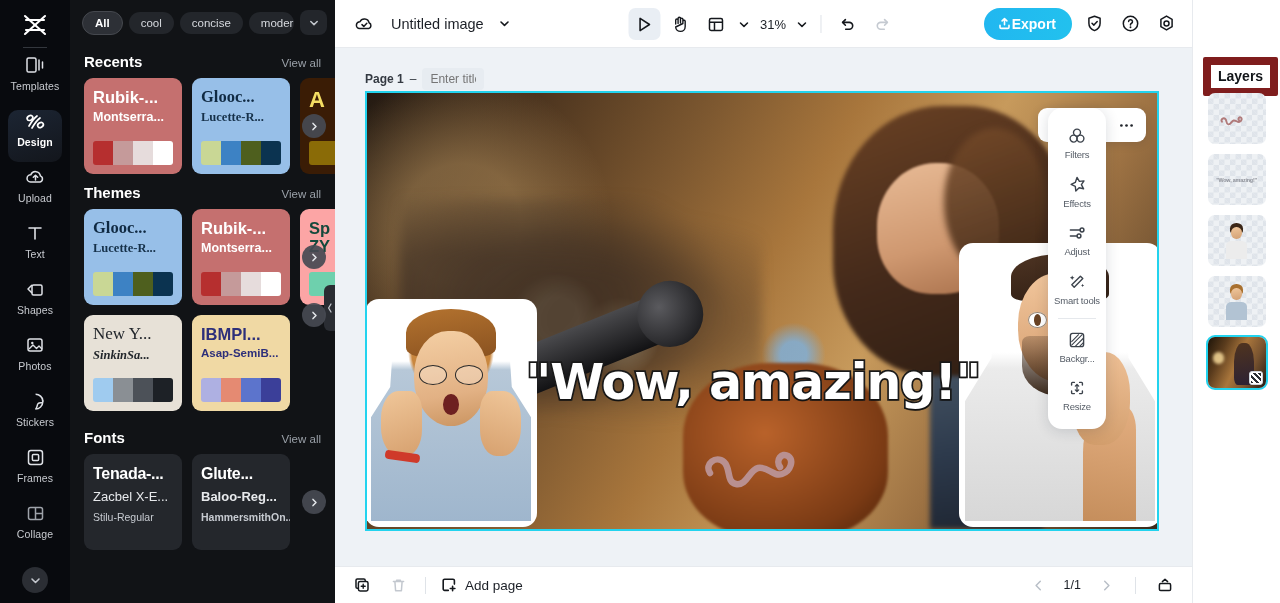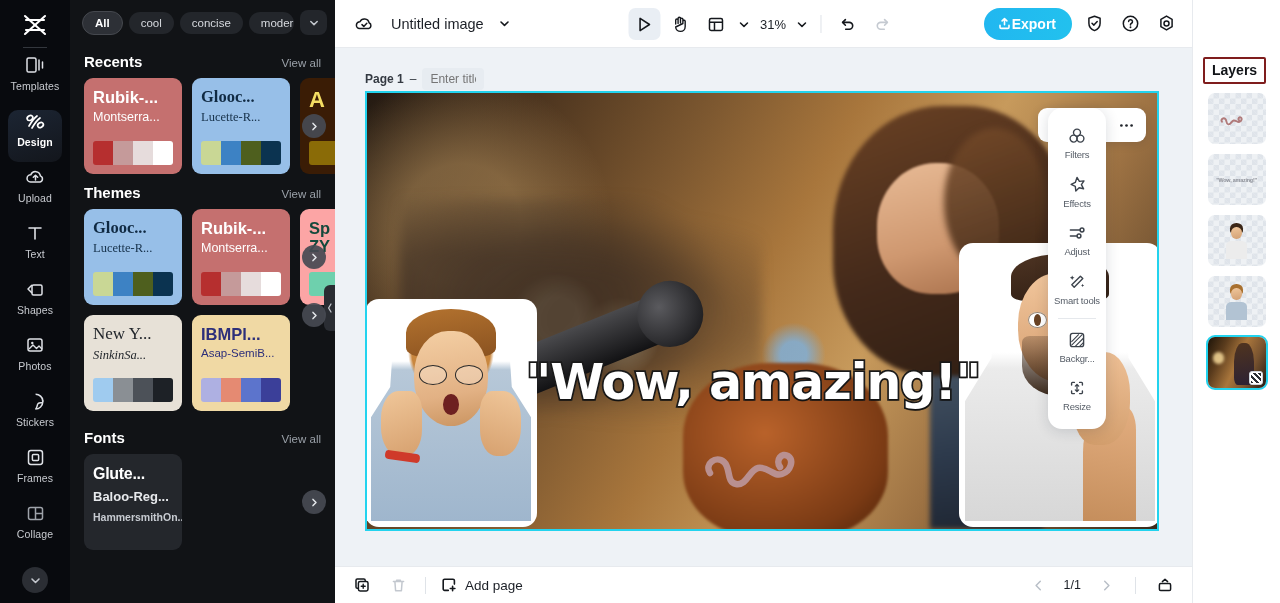--- a/index.html
+++ b/index.html
@@ -53,21 +53,21 @@
 
   .sec-head { display: flex; align-items: baseline; justify-content: space-between;
     padding: 10px 14px 8px 14px; gap: 38px; }
   .sec-title { color: #fff; font-size: 15px; font-weight: bold; }
   .sec-viewall { color: #9aa0a8; font-size: 11.5px; cursor: pointer; }
 
   .row { display: flex; gap: 10px; padding: 0 0 0 14px; position: relative; }
   .card { width: 98px; height: 96px; border-radius: 9px; flex: none;
     padding: 10px 9px 9px; position: relative; overflow: hidden; cursor: pointer; }
   .card .t1 { font-size: 16.5px; font-weight: bold; line-height: 1.1; white-space: nowrap; overflow: hidden; }
-  .card .t2 { font-size: 12.5px; margin-top: 4px; white-space: nowrap; overflow: hidden; }
+  .card .t2 { font-size: 12.5px; margin-top: 4px; white-space: nowrap; overflow: hidden; font-weight: bold; }
   .swatches { position: absolute; left: 9px; right: 9px; bottom: 9px; height: 24px;
     display: flex; border-radius: 3px; overflow: hidden; }
   .swatches i { flex: 1; display: block; }
 
   .nextbtn { position: absolute; width: 24px; height: 24px; border-radius: 50%;
     background: rgba(70,74,82,.92); display: flex; align-items: center; justify-content: center;
     cursor: pointer; z-index: 5; }
 
   .fontcard { width: 98px; height: 96px; border-radius: 9px; background: #24272c;
     flex: none; padding: 11px 9px; overflow: hidden; cursor: pointer; }
@@ -247,21 +247,21 @@
     border-top: 1px solid #e7eaee; display:flex; align-items:center; padding: 0 14px; gap: 10px; }
   .bb-i { width: 26px; height: 26px; display:flex; align-items:center; justify-content:center; cursor:pointer;}
   .bb-div { width:1px; height:17px; background:#dfe3e8; margin:0 4px;}
   .bb-add { display:flex; align-items:center; gap:7px; cursor:pointer; font-size:13.5px; color:#1b1f26; }
   .bb-right { margin-left:auto; display:flex; align-items:center; gap: 12px; }
   .pg-num { font-size: 12.5px; color:#1b1f26; }
 
   
   .layers { width: 88px; height: 603px; background:#fff; flex:none; border-left: 1px solid #e7eaee;
     position: relative; }
-  .layers-title-wrap { position:absolute; left: 10px; top: 57px; border: 2px solid #7f1d1d;
+  .layers-title-wrap { position:absolute; left: 10px; top: 57px; border: 8px solid #7f1d1d;
     border-radius: 2px; padding: 2px 7px 3px; }
   .layers-title { font-size: 14px; font-weight: bold; color: #111418; }
   .layer-list { position:absolute; top: 93px; left: 0; right: 0; display:flex; flex-direction:column;
     align-items:center; gap: 10px; }
   .layer {
     width: 58px; height: 51px; border-radius: 7px; position: relative; overflow:hidden; cursor:pointer;
     background-image:
       linear-gradient(45deg, #dfe4ea 25%, transparent 25%, transparent 75%, #dfe4ea 75%),
       linear-gradient(45deg, #dfe4ea 25%, #eef1f4 25%, #eef1f4 75%, #dfe4ea 75%);
     background-size: 11px 11px; background-position: 0 0, 5.5px 5.5px;
@@ -502,40 +502,45 @@
         <div class="t2" style="color:#22262b;font-family:'Liberation Serif',serif;font-style:italic">SinkinSa...</div>
         <div class="swatches">
           <i style="background:#9fcbef"></i>
             <i style="background:#8a8f94"></i>
             <i style="background:#4c5158"></i>
             <i style="background:#1d2126"></i>
         </div>
       </div>
       <div class="card" style="background:#f0d9a4">
         <div class="t1" style="color:#2d2f7a">IBMPl...</div>
-        <div class="t2" style="color:#2d2f7a;font-weight:normal;font-size:11.5px">Asap-SemiB...</div>
+        <div class="t2" style="color:#2d2f7a;font-weight:bold;font-size:11.5px">Asap-SemiB...</div>
         <div class="swatches">
           <i style="background:#aeb0e2"></i>
             <i style="background:#e58a72"></i>
             <i style="background:#5c74cc"></i>
             <i style="background:#3b3f99"></i>
         </div>
       </div>
       <div class="nextbtn" style="left:232px; top:-12px">
         <svg width="11" height="11" viewBox="0 0 11 11">
             <path d="M4 2.4L7 5.5 4 8.6" stroke="#e3e6ea" stroke-width="1.5" fill="none" stroke-linecap="round" stroke-linejoin="round"></path>
           </svg>
       </div>
     </div>
 
     <div class="sec-head" style="padding-top:18px">
       <span class="sec-title">Fonts</span>
       <span class="sec-viewall">View all</span>
     </div>
     <div class="row">
+      <div class="fontcard">
+        <div class="f1">Tenada-...</div>
+        <div class="f2">Zacbel X-E...</div>
+        <div class="f3">Stilu-Regular</div>
+      </div>
       <div class="fontcard">
         <div class="f1">Glute...</div>
         <div class="f2" style="font-weight:bold">Baloo-Reg...</div>
         <div class="f3" style="font-weight:bold">HammersmithOn...</div>
       </div>
       <div class="nextbtn" style="left:232px; top:36px">
         <svg width="11" height="11" viewBox="0 0 11 11">
             <path d="M4 2.4L7 5.5 4 8.6" stroke="#e3e6ea" stroke-width="1.5" fill="none" stroke-linecap="round" stroke-linejoin="round"></path>
           </svg>
       </div>

